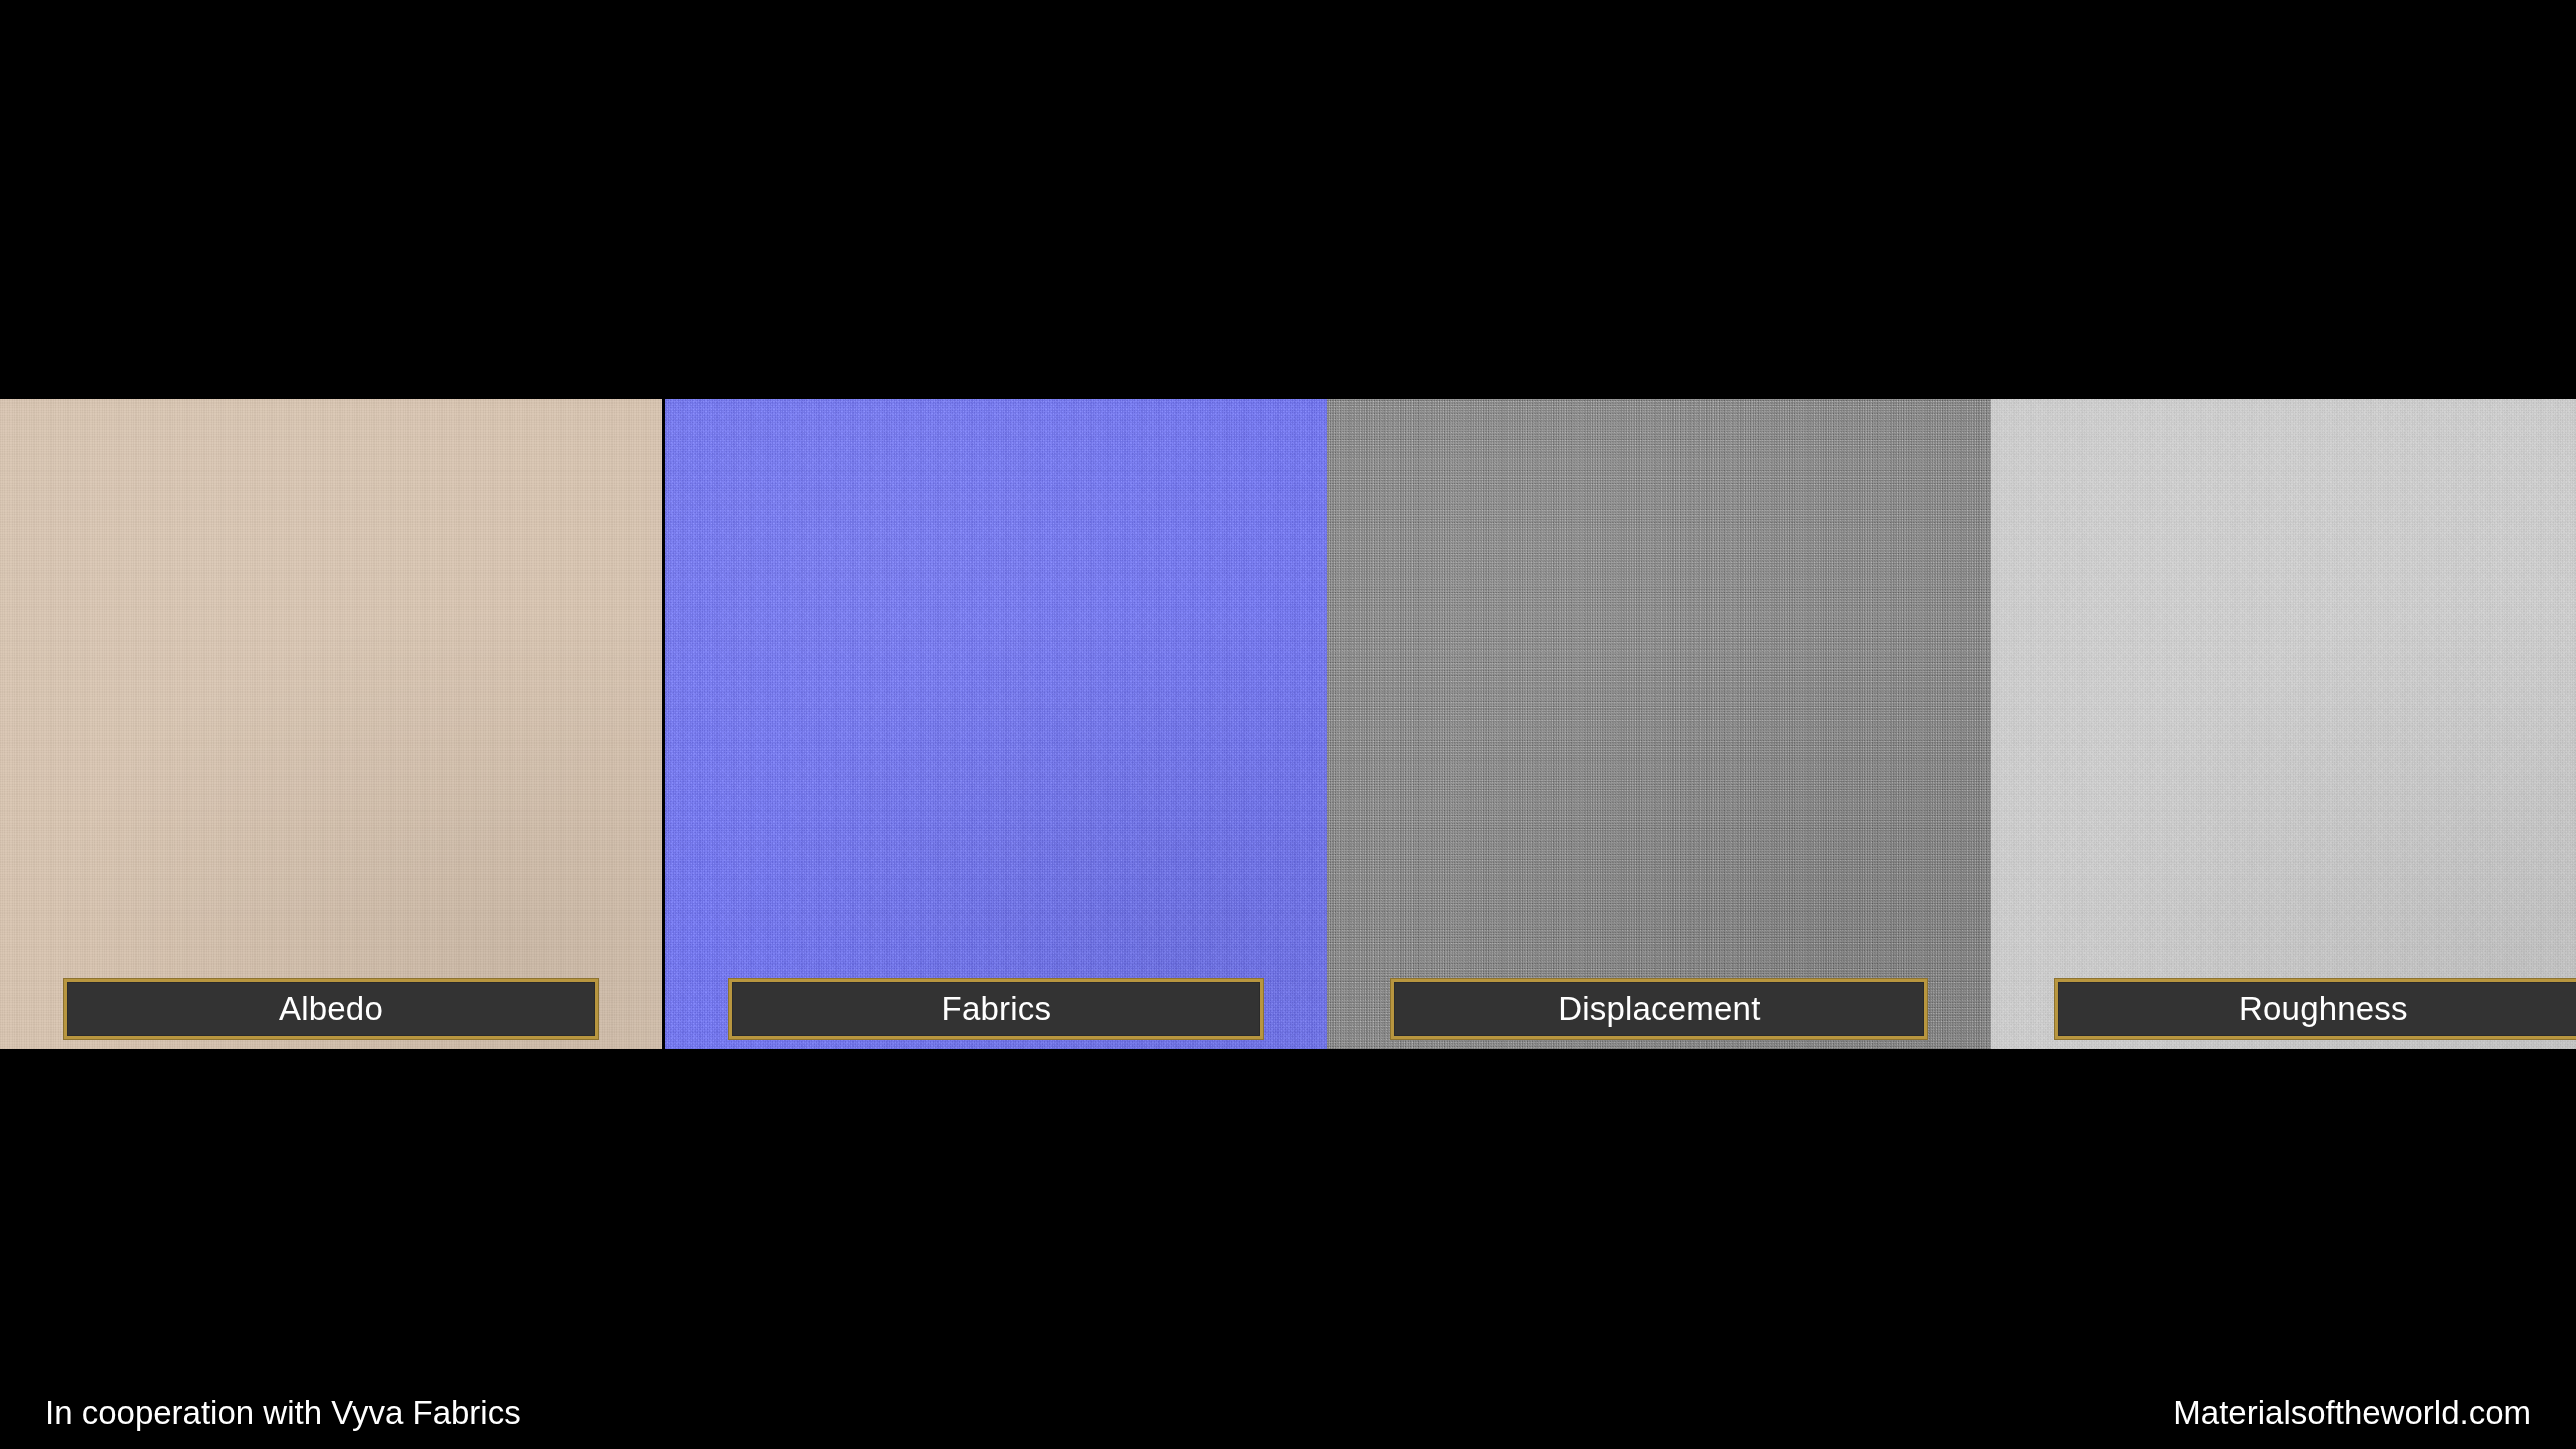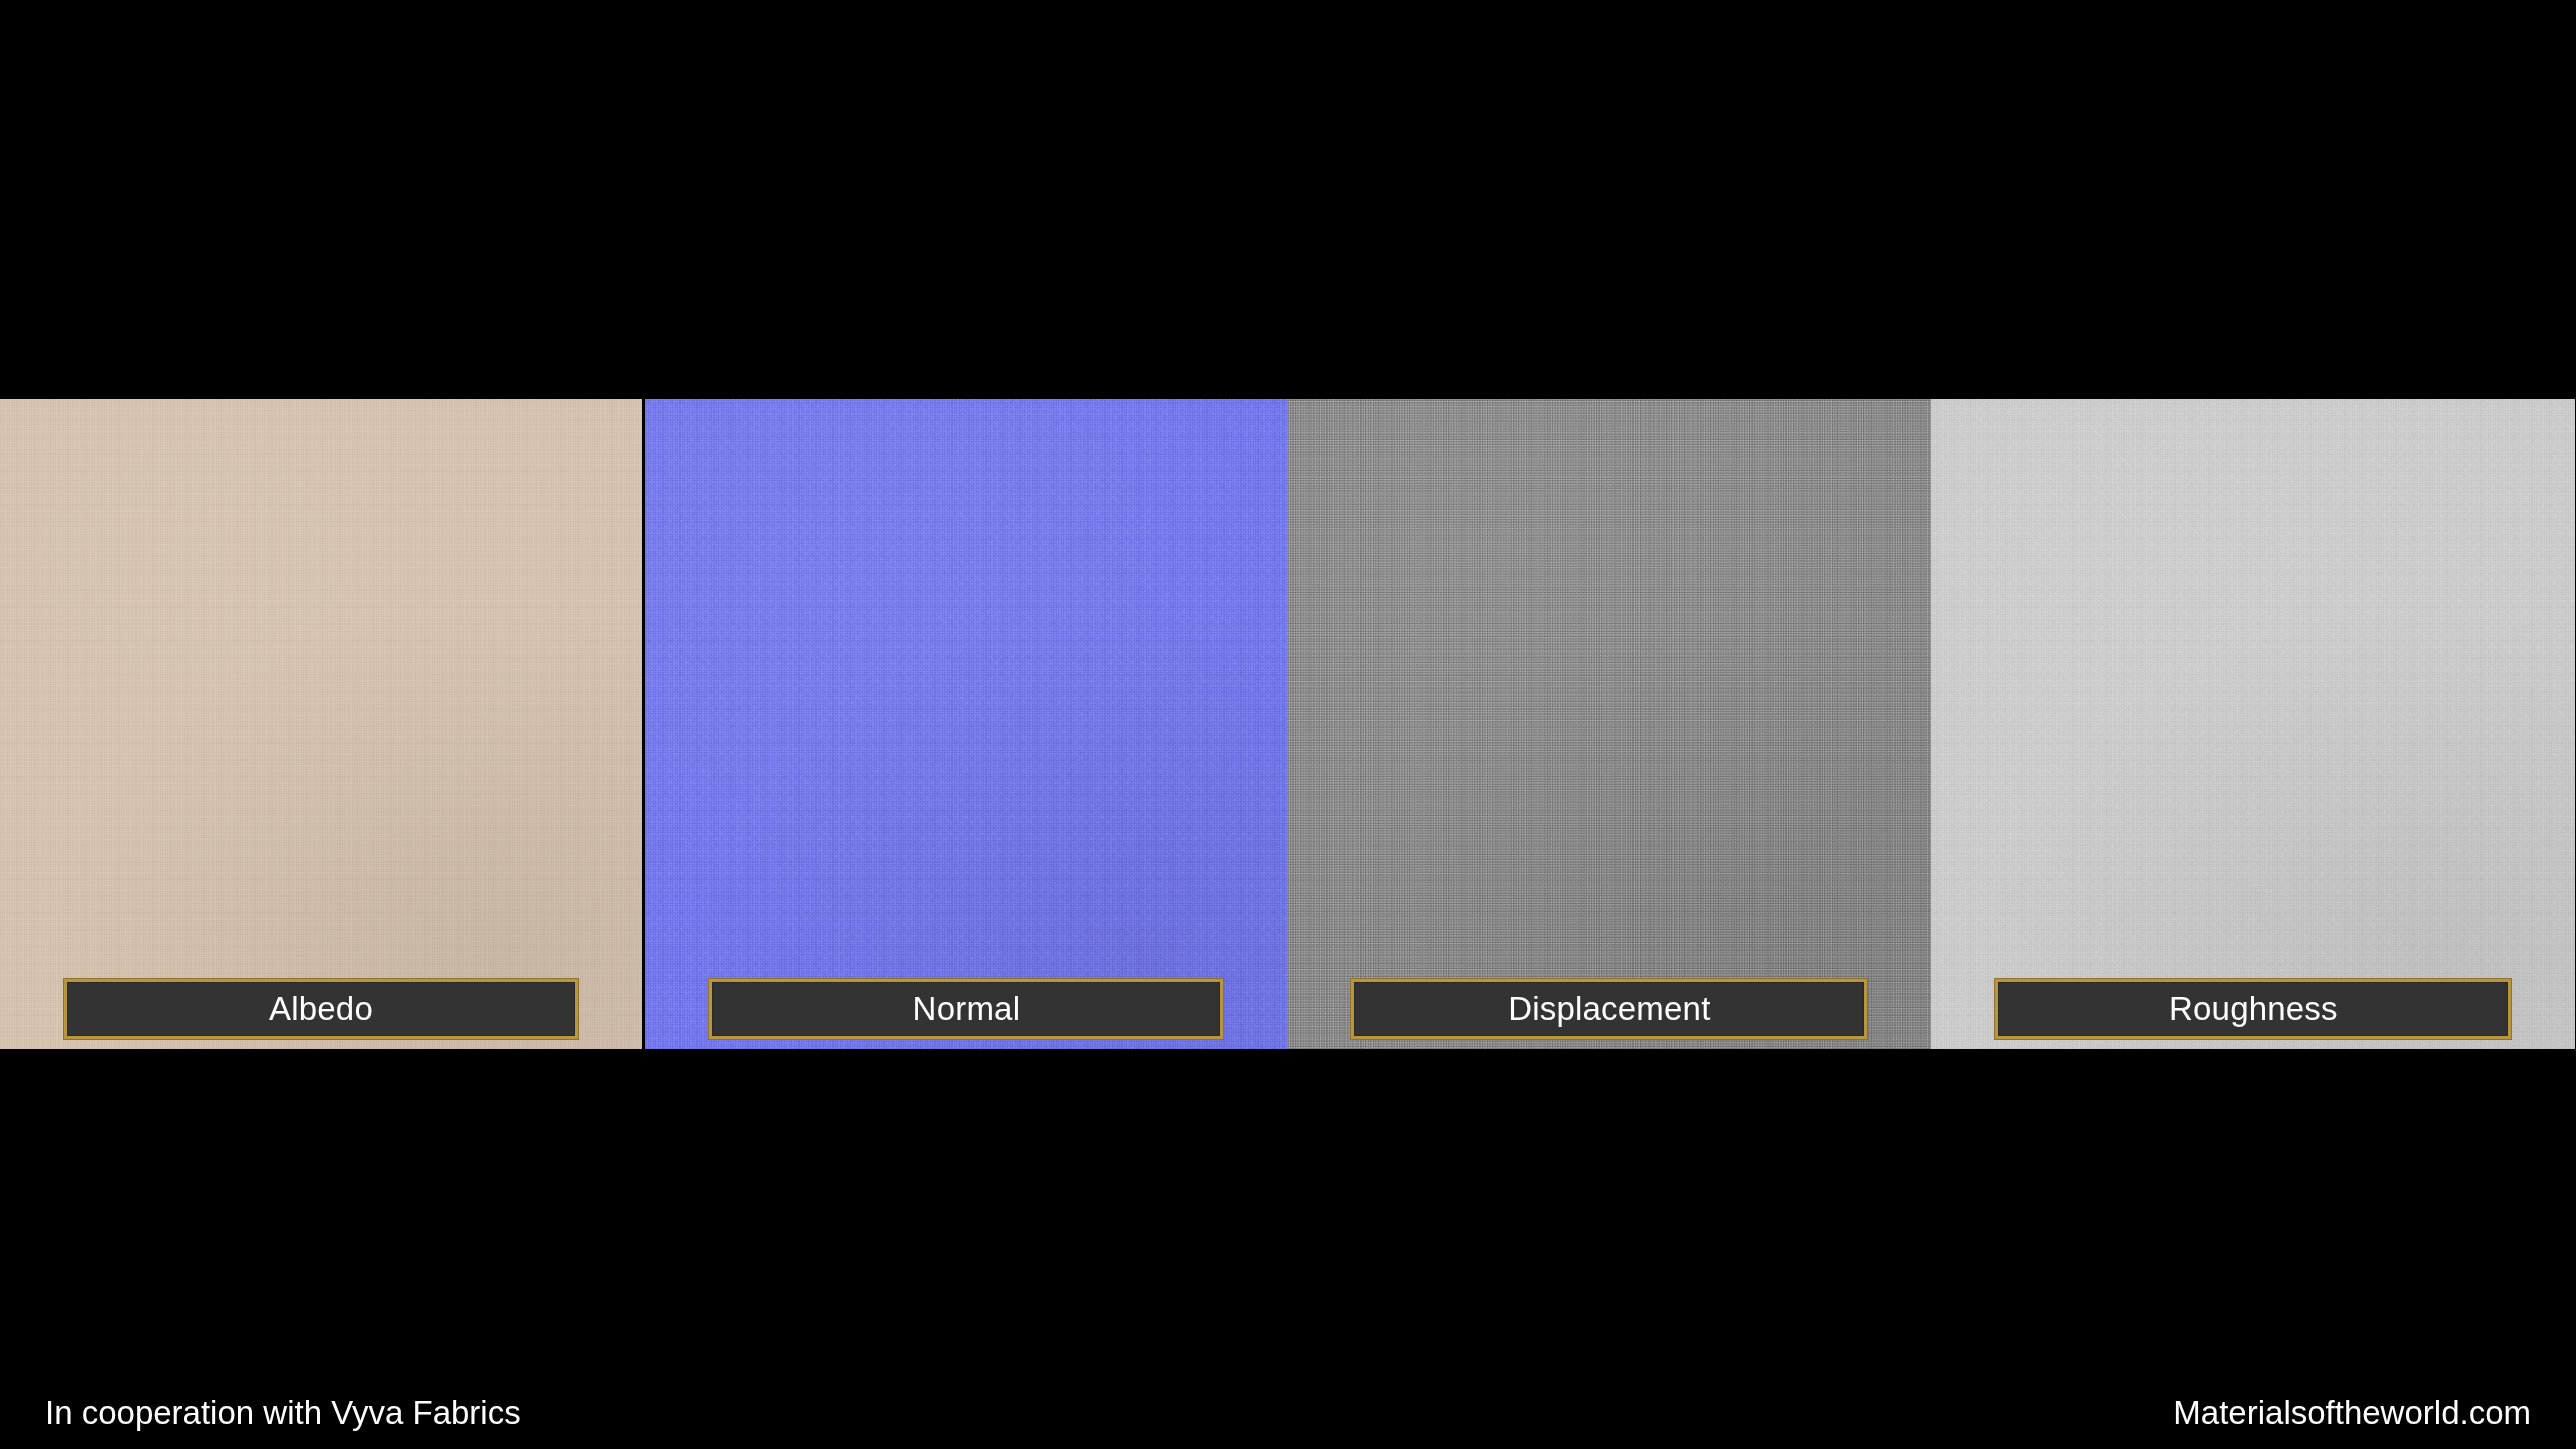--- a/index.html
+++ b/index.html
@@ -29,20 +29,21 @@
     height: 650px;
     display: flex;
     background: #000000;
   }
 
   .map-panel {
     position: relative;
     height: 100%;
     overflow: hidden;
     flex: 0 0 auto;
+    padding-left: 20px;
   }
 
   .map-surface {
     position: absolute;
     inset: 0;
   }
 
   
   .map-base { position: absolute; inset: 0; }
 
@@ -188,21 +189,21 @@
 
     <div class="map-panel" style="width:642px;">
       <div class="map-surface">
         <div class="map-base" style="background:#7276fb;"></div>
         <div class="weave-fine" style="opacity:.95;"></div>
         <div class="weave-diag" style="opacity:.8;"></div>
         <div class="grain-soft" style="opacity:.8;"></div>
         <div class="sheen"></div>
       </div>
       <div class="map-caption">
-        <span class="map-caption-text">Normal</span>
+        <span class="map-caption-text">Fabrics</span>
       </div>
     </div>
 
     <div class="map-panel" style="width:644px;">
       <div class="map-surface">
         <div class="map-base" style="background:#888888;"></div>
         <div class="weave-fine" style="opacity:.9;"></div>
         <div class="grain" style="opacity:.95;"></div>
         <div class="grain-mid"></div>
         <div class="sheen"></div>

